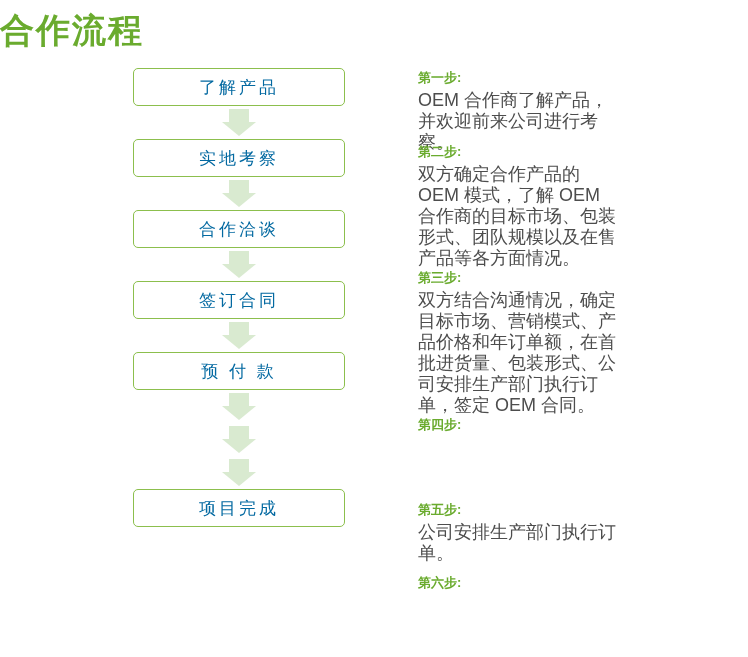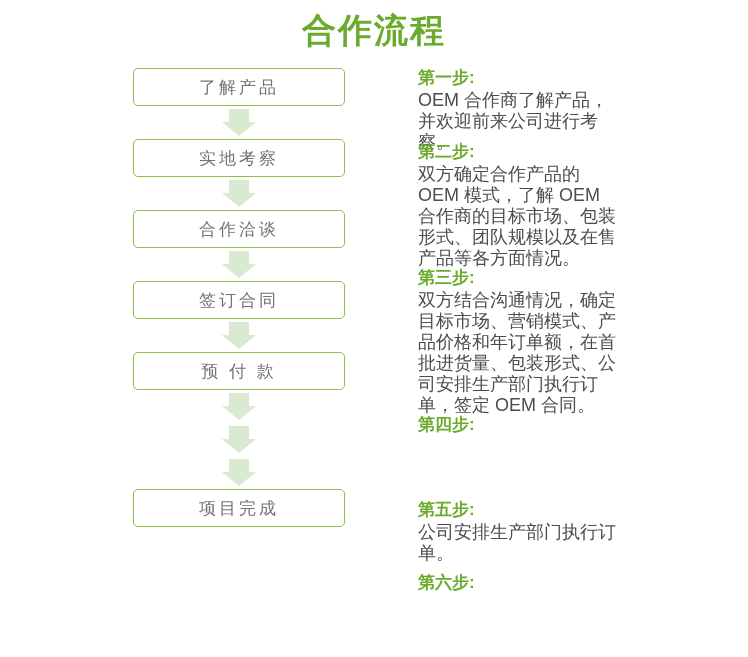--- a/index.html
+++ b/index.html
@@ -17,40 +17,40 @@
   .page {
     position: relative;
     width: 748px;
     height: 657px;
   }
   .title {
     position: absolute;
     top: 8px;
     left: 0;
     width: 748px;
-    text-align: center;
+    text-align: left;
     font-size: 34px;
     font-weight: bold;
     color: #6aab2e;
     letter-spacing: 2px;
   }
   .flow-column {
     position: absolute;
     left: 133px;
     top: 68px;
     width: 212px;
   }
   .flow-box {
     box-sizing: border-box;
     width: 212px;
     height: 38px;
     border: 1px solid #8cbf4d;
     border-radius: 5px;
     background: #ffffff;
-    color: #737373;
+    color: #0369a1;
     font-size: 17px;
     letter-spacing: 3px;
     display: flex;
     align-items: center;
     justify-content: center;
   }
   .arrow-wrap {
     width: 212px;
     height: 33px;
     display: flex;
@@ -79,21 +79,21 @@
     left: 418px;
     top: 68px;
     width: 200px;
   }
   .step-block {
     position: absolute;
     width: 200px;
   }
   .step-head {
     color: #6aab2e;
-    font-size: 17px;
+    font-size: 13px;
     font-weight: bold;
     line-height: 20px;
     margin-bottom: 2px;
   }
   .step-text {
     color: #4d4d4d;
     font-size: 18px;
     line-height: 21px;
   }
 </style>

